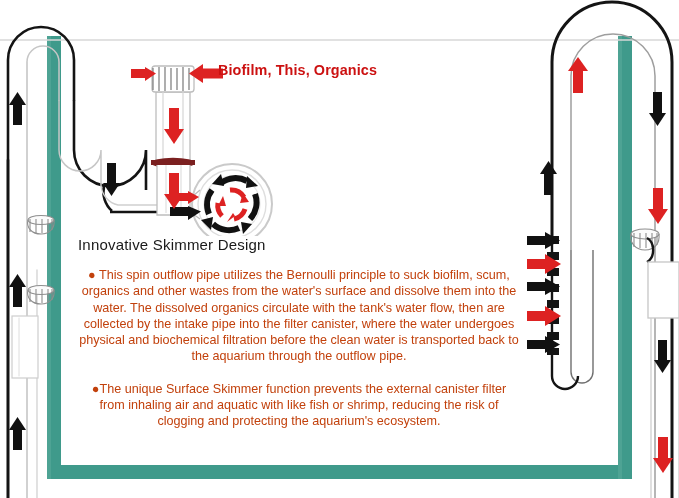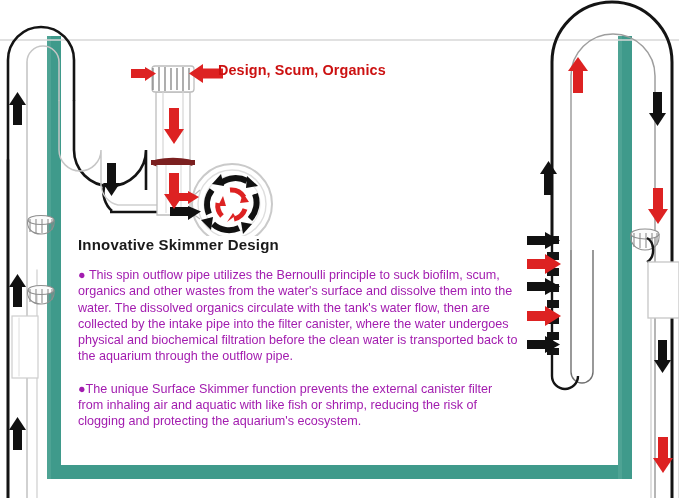--- a/index.html
+++ b/index.html
@@ -1,21 +1,21 @@
 <!DOCTYPE html>
 <html><head>
 <meta charset="utf-8">
 <style>
   html,body{margin:0;padding:0;background:#ffffff;}
   body{font-family:"Liberation Sans",sans-serif;}
   #stage{position:relative;width:679px;height:498px;background:#ffffff;overflow:hidden;}
   #svgroot{position:absolute;left:0;top:0;width:679px;height:498px;}
   .textpanel{position:absolute;left:78px;top:236px;width:442px;background:#ffffff;}
-  .panel-title{font-size:15px;font-weight:bold;color:#1a1a1a;letter-spacing:.2px;margin:0 0 14px 0;}
-  .para{font-size:12.6px;line-height:16.3px;color:#a21caf;margin:0 0 16px 0;text-align:left;}
+  .panel-title{font-size:15px;font-weight:normal;color:#1a1a1a;letter-spacing:.2px;margin:0 0 14px 0;}
+  .para{font-size:12.6px;line-height:16.3px;color:#c2410c;margin:0 0 16px 0;text-align:center;}
   .label-red{position:absolute;left:218px;top:62px;font-size:14.4px;font-weight:bold;color:#cc1111;white-space:nowrap;letter-spacing:.1px;}
 </style>
 </head>
 <body>
 
 <div id="stage">
 
   <svg id="svgroot" viewBox="0 0 679 498">
     <defs>
       <marker id="none"></marker>
@@ -267,21 +267,21 @@
         <g transform="translate(527,308)">
             <rect x="0" y="3" width="20" height="10"></rect>
             <polygon points="18,-2 34,8 18,18"></polygon>
           </g>
       </g>
 
       <g fill="#111111" transform="translate(527,233)"></g>
     </g>
   </svg>
 
-  <div class="label-red">Design, Scum, Organics</div>
+  <div class="label-red">Biofilm, This, Organics</div>
 
   <div class="textpanel">
     <div class="panel-title">Innovative Skimmer Design</div>
     <p class="para">● This spin outflow pipe utilizes the Bernoulli principle to suck biofilm, scum, organics and other wastes from the water's surface and dissolve them into the water. The dissolved organics circulate with the tank's water flow, then are collected by the intake pipe into the filter canister, where the water undergoes physical and biochemical filtration before the clean water is transported back to the aquarium through the outflow pipe.</p>
     <p class="para">●The unique Surface Skimmer function prevents the external canister filter from inhaling air and aquatic with like fish or shrimp, reducing the risk of clogging and protecting the aquarium's ecosystem.</p>
   </div>
 
 </div>
 
 </body></html>

